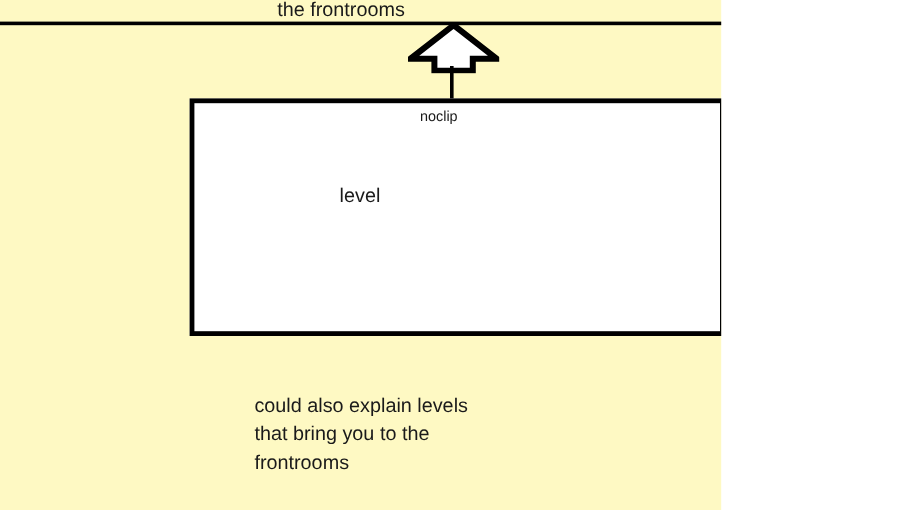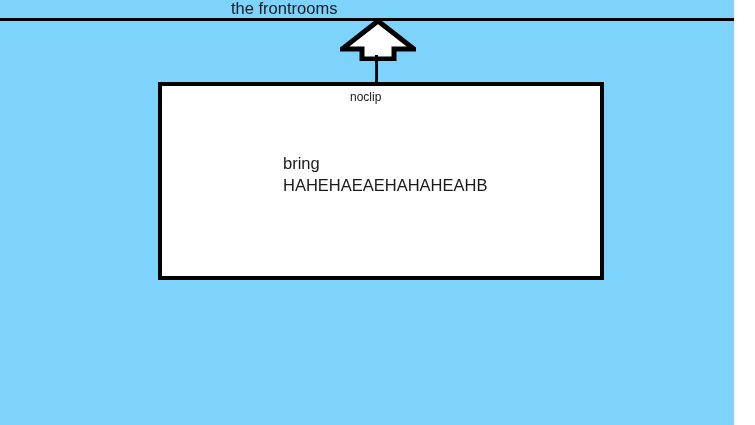--- a/index.html
+++ b/index.html
@@ -8,23 +8,23 @@
     padding: 0;
     background: #ffffff;
   }
   body {
     font-family: "Liberation Sans", sans-serif;
     color: #1a1a1a;
     -webkit-font-smoothing: antialiased;
   }
   #canvas {
     position: relative;
-    width: 734px;
+    width: 601px;
     height: 425px;
-    background: #7dd3fc;
+    background: #fef9c3;
     overflow: hidden;
     text-decoration: underline;
   }
 
   
   .surface-line {
     position: absolute;
     left: 0px;
     top: 18px;
     width: 755px;
@@ -125,18 +125,22 @@
     </svg>
   </div>
 
   <div class="arrow-stem"></div>
 
   <div class="level-box"></div>
 
   <div class="noclip-label">noclip</div>
 
   <div class="level-text">
-    <span class="line">bring</span>
-    <span class="line">HAHEHAEAEHAHAHEAHB</span>
+    <span class="line">level</span>
   </div>
 
+  <div class="caption">
+    <span class="line">could also explain levels</span>
+    <span class="line">that bring you to the</span>
+    <span class="line">frontrooms</span>
+  </div>
 
 </div>
 
 </body></html>

